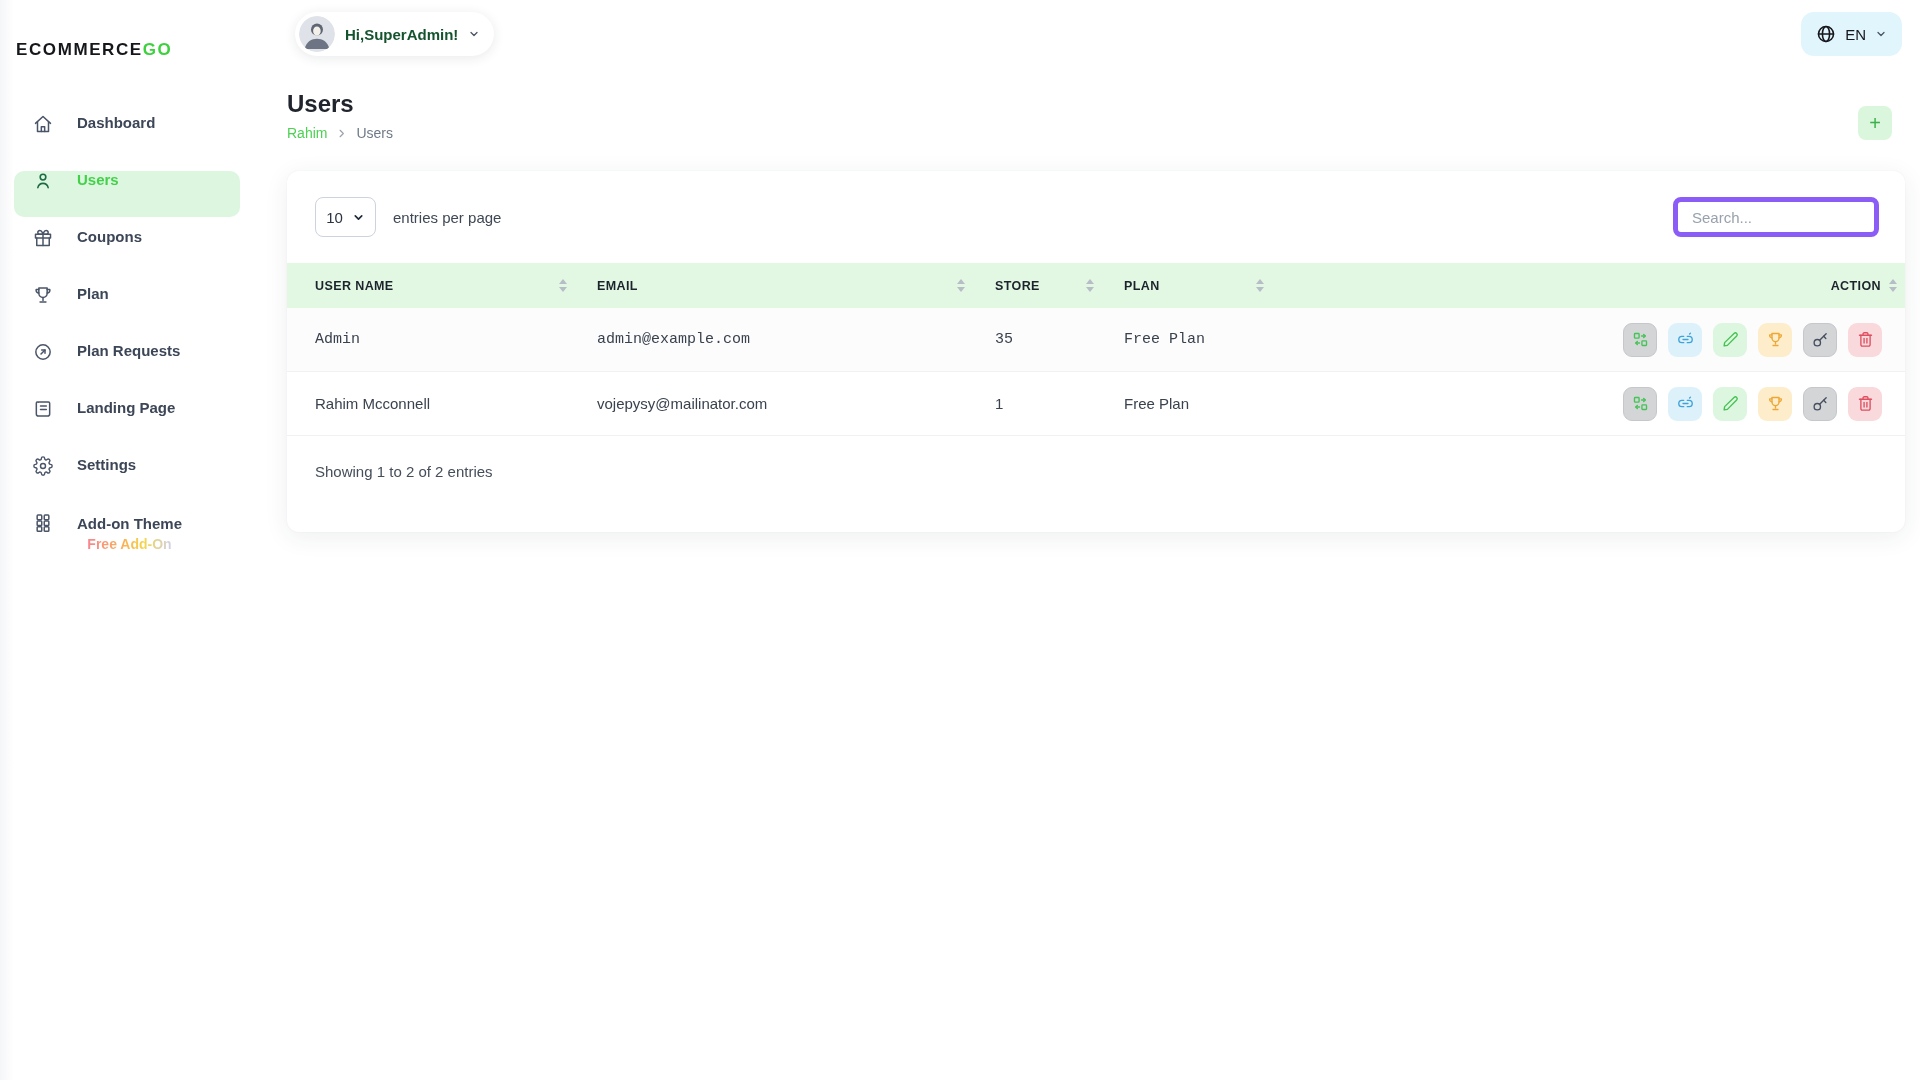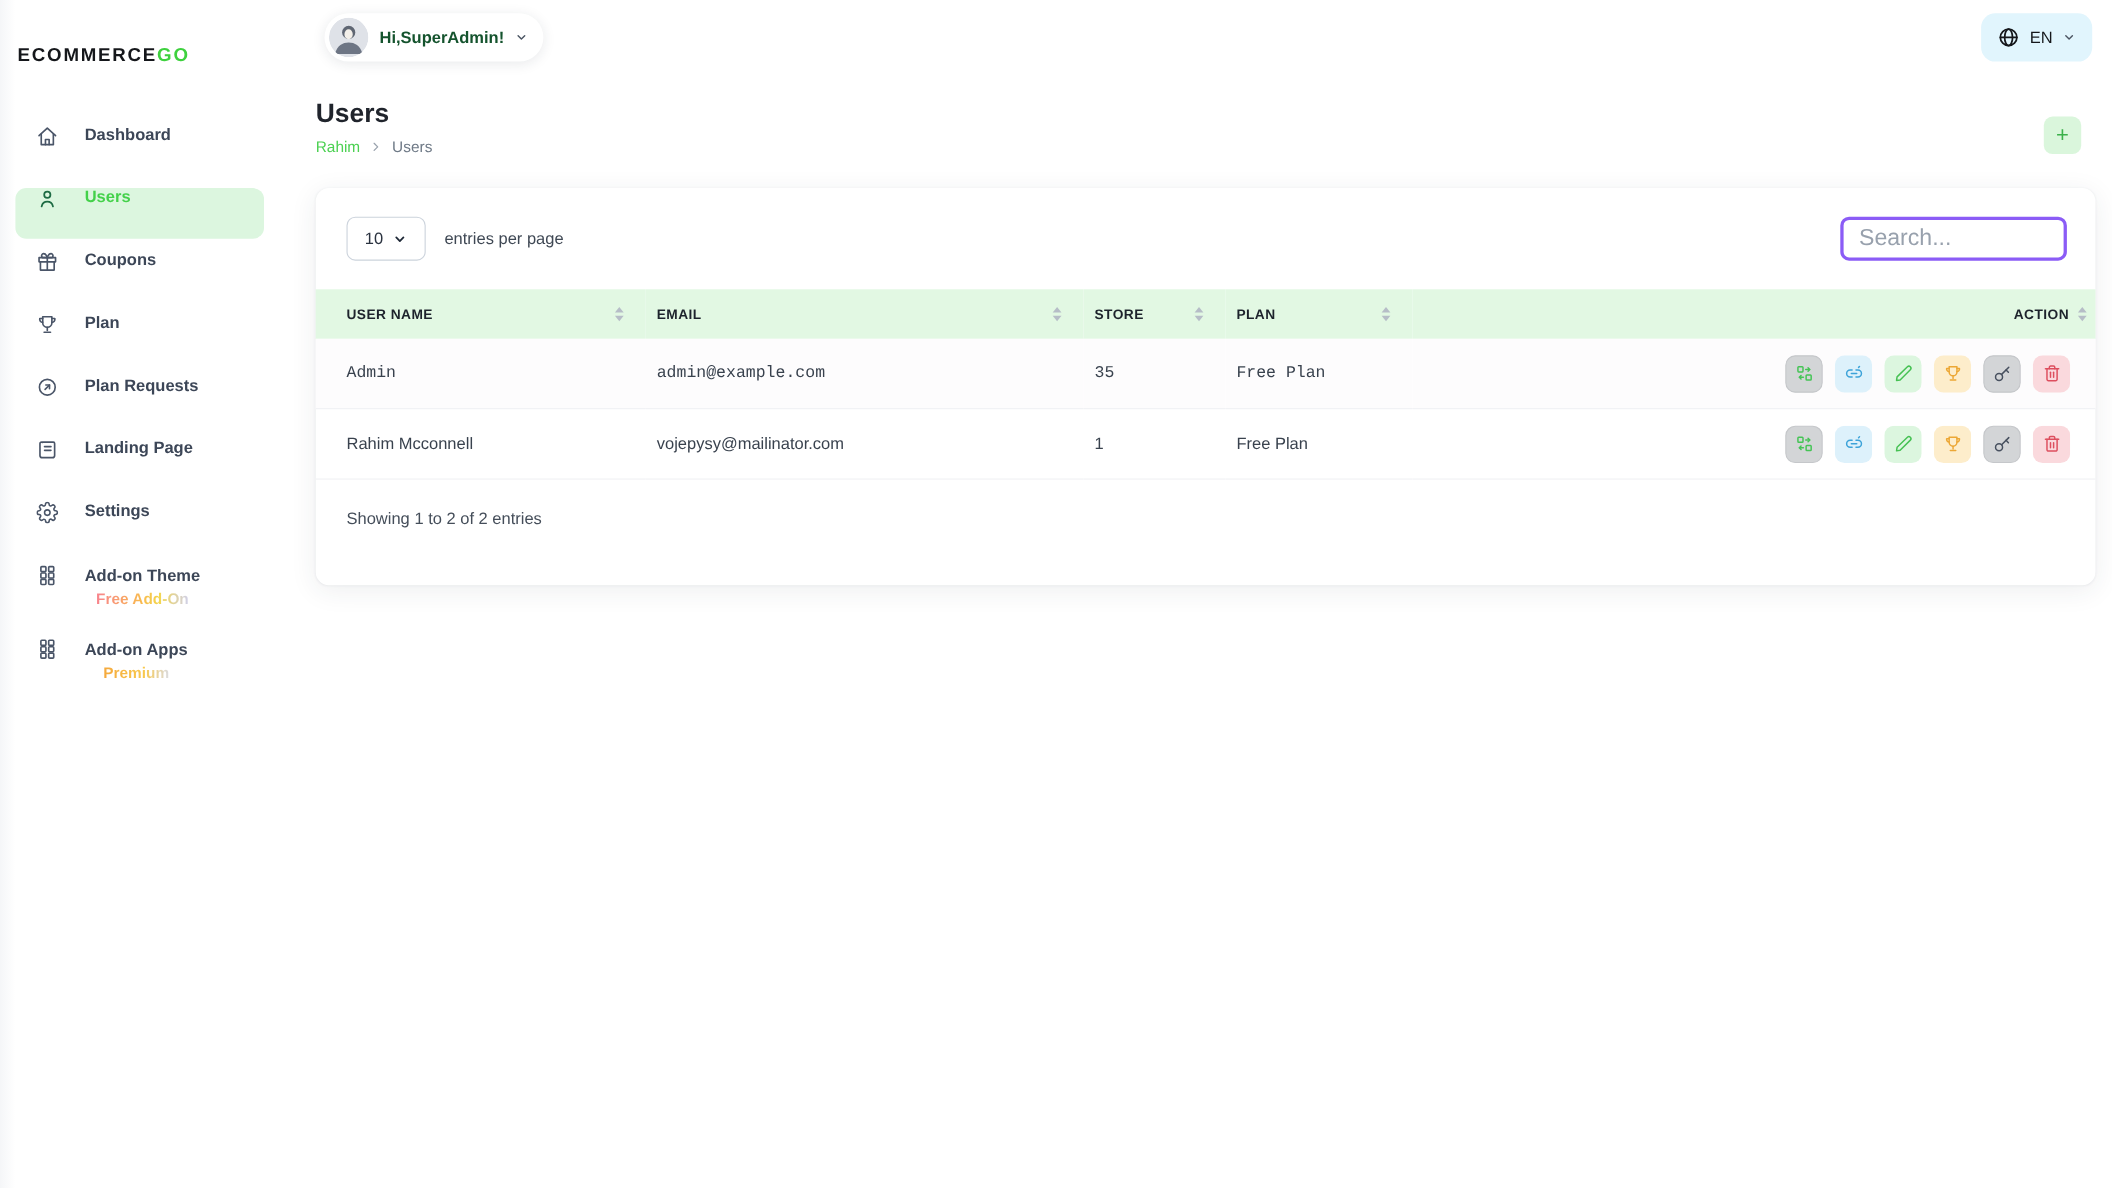--- a/index.html
+++ b/index.html
@@ -34,24 +34,24 @@
   .page-title { font-size:24px; font-weight:700; color:#20242c; }
   .breadcrumb { margin-top:7px; display:flex; align-items:center; gap:9px; font-size:14px; }
   .bc-home { color:#4cd152; cursor:pointer; }
   .bc-sep { width:11px; height:11px; color:#9aa3ae; }
   .bc-current { color:#6f7a87; }
   .add-btn { width:34px; height:34px; margin-top:16px; background:#daf6dc; color:#3bb14b; border:none; border-radius:8px; font-size:20px; line-height:1; display:flex; align-items:center; justify-content:center; cursor:pointer; font-weight:500; }
 
   .card { margin:30px 15px 0 27px; background:#fff; border-radius:12px; box-shadow:0 5px 24px rgba(40,45,60,.08), 0 0 2px rgba(40,45,60,.06); padding:26px 0 52px; }
   .controls { display:flex; justify-content:space-between; align-items:center; padding:0 26px 0 28px; }
   .controls-left { display:flex; align-items:center; gap:17px; }
-  .select-box { width:72px; height:40px; border:1px solid #ccd3dc; border-radius:8px; display:flex; align-items:center; justify-content:center; gap:9px; font-size:15px; color:#2b3340; cursor:pointer; background:#fff; }
+  .select-box { width:61px; height:40px; border:1px solid #ccd3dc; border-radius:8px; display:flex; align-items:center; justify-content:center; gap:9px; font-size:15px; color:#2b3340; cursor:pointer; background:#fff; }
   .select-box .chev { color:#1f2937; width:13px; height:13px; }
   .entries-label { font-size:15px; color:#3f4854; }
-  .search-input { width:206px; height:40px; border:3px solid #8b5cf6; border-radius:8px; padding:0 14px; font-size:21px; color:#2b3340; outline:none; font-family:"Liberation Sans",sans-serif; }
+  .search-input { width:206px; height:40px; border:5px solid #8b5cf6; border-radius:8px; padding:0 14px; font-size:15px; color:#2b3340; outline:none; font-family:"Liberation Sans",sans-serif; }
   .search-input::placeholder { color:#98a1ad; }
 
   table { width:100%; border-collapse:collapse; margin-top:26px; table-layout:fixed; }
   thead th { background:#e2f8e3; height:45px; font-size:12.5px; font-weight:700; color:#1d232c; text-align:left; letter-spacing:.4px; padding:0 20px 0 10px; cursor:pointer; }
   thead th:first-child { padding-left:28px; }
   .th-flex { display:flex; align-items:center; justify-content:space-between; }
   .th-flex.end { justify-content:flex-end; gap:8px; }
   .sort { display:flex; flex-direction:column; gap:3px; }
   .tri-up { width:0; height:0; border-left:4px solid transparent; border-right:4px solid transparent; border-bottom:5px solid #b6bdc7; }
   .tri-down { width:0; height:0; border-left:4px solid transparent; border-right:4px solid transparent; border-top:5px solid #b6bdc7; }
@@ -170,36 +170,20 @@
             <rect x="5" y="16.5" width="5.5" height="5.5" rx="1"></rect>
             <rect x="13.5" y="16.5" width="5.5" height="5.5" rx="1"></rect>
           </svg>
       </span>
       <span class="nav-text-col">
         <span>Add-on Theme</span>
         <span class="sub-free">Free Add-On</span>
       </span>
     </div>
 
-    <div class="nav-item tall">
-      <span class="nicon">
-        <svg viewBox="0 0 24 24" fill="none" stroke="currentColor" stroke-width="1.8" stroke-linejoin="round">
-            <rect x="5" y="2.5" width="5.5" height="5.5" rx="1"></rect>
-            <rect x="13.5" y="2.5" width="5.5" height="5.5" rx="1"></rect>
-            <rect x="5" y="9.5" width="5.5" height="5.5" rx="1"></rect>
-            <rect x="13.5" y="9.5" width="5.5" height="5.5" rx="1"></rect>
-            <rect x="5" y="16.5" width="5.5" height="5.5" rx="1"></rect>
-            <rect x="13.5" y="16.5" width="5.5" height="5.5" rx="1"></rect>
-          </svg>
-      </span>
-      <span class="nav-text-col">
-        <span>Add-on Apps</span>
-        <span class="sub-premium">Premium</span>
-      </span>
-    </div>
 
   </nav>
 </aside>
 
 <div class="main">
 
   <div class="topbar">
     <div class="user-pill">
       <span class="avatar">
         <svg viewBox="0 0 36 36">

